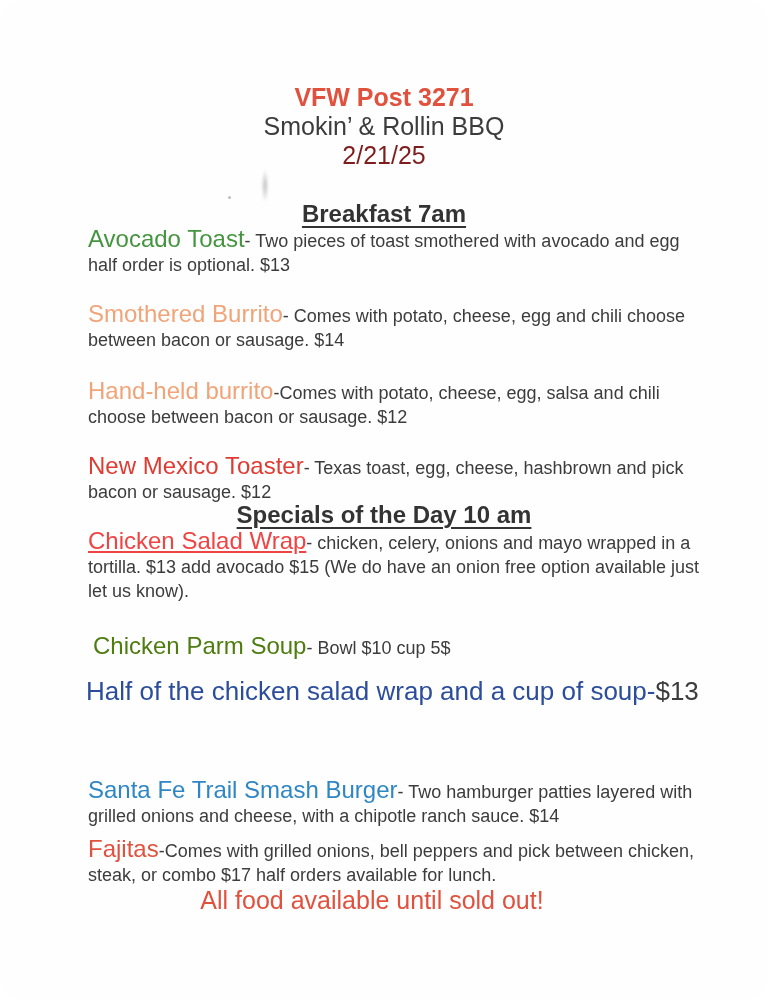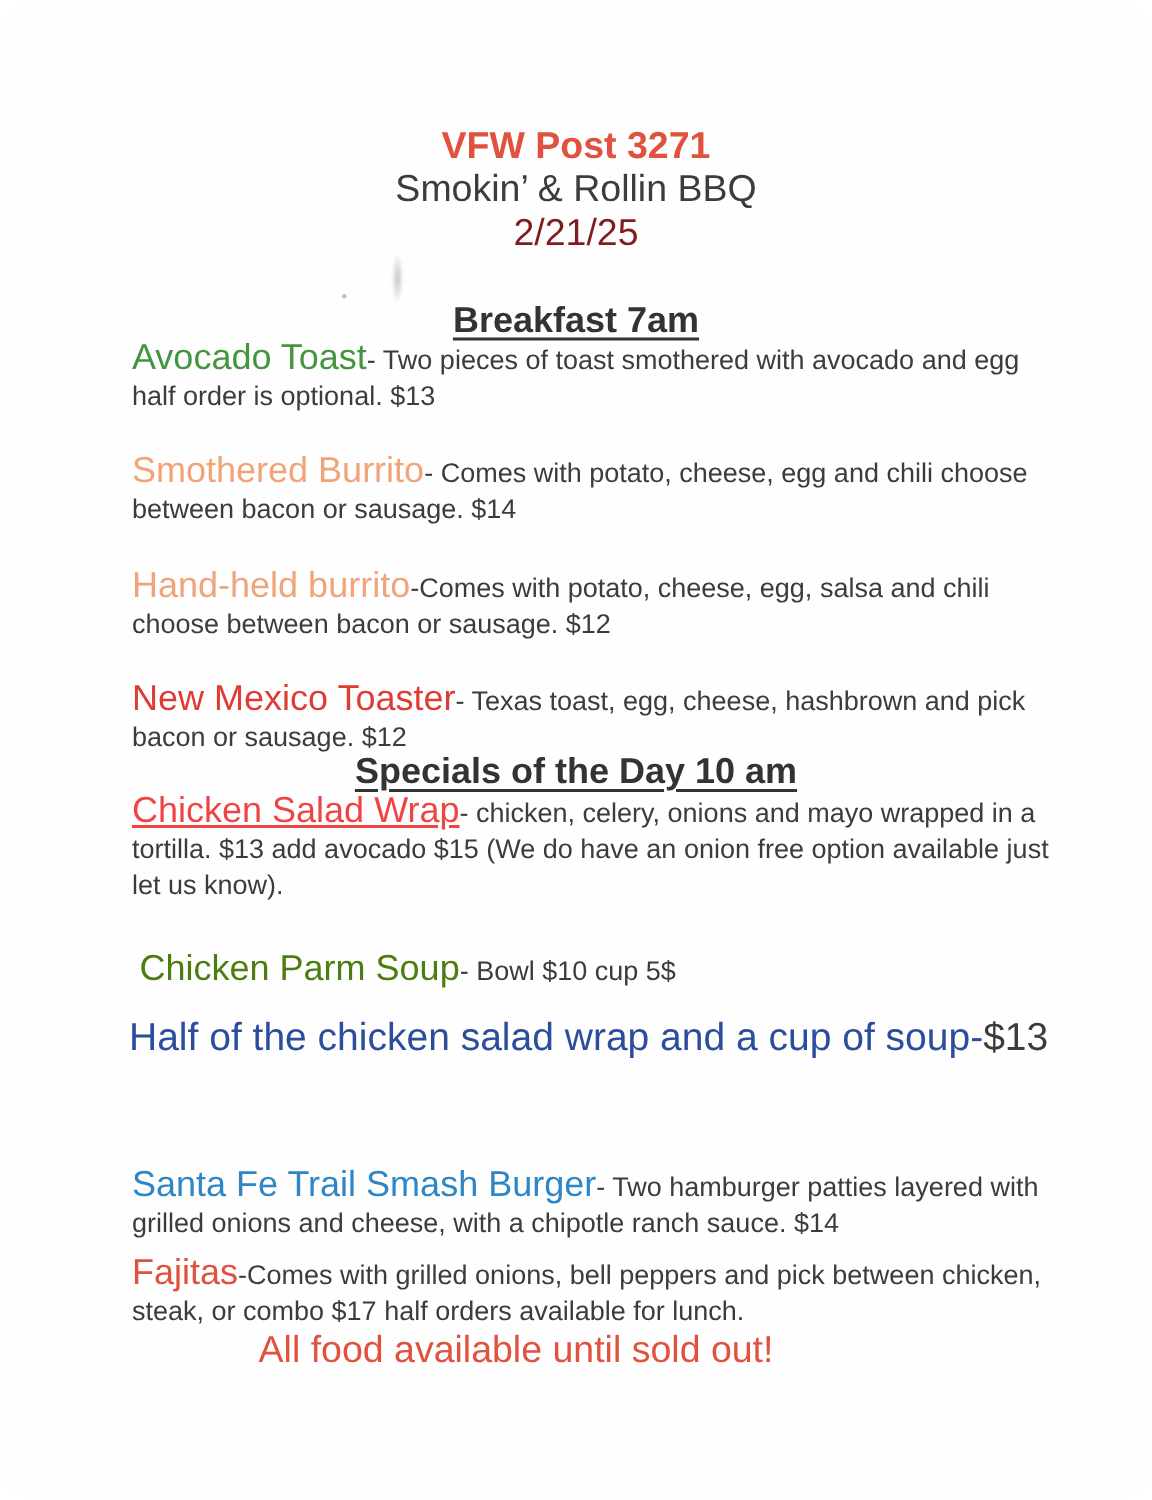--- a/index.html
+++ b/index.html
@@ -71,20 +71,21 @@
 
   .footer-note {
     position: absolute;
     top: 886px;
     left: 0;
     width: 688px;
     text-align: center;
     margin: 0;
     font-size: 25px;
     line-height: 1.15;
+    padding-left: 28px;
   }
 
   
   .scan-smudge {
     position: absolute;
     left: 260px;
     top: 168px;
     width: 10px;
     height: 44px;
     background: radial-gradient(ellipse 50% 50% at 50% 40%, rgba(120,120,120,0.45), rgba(160,160,160,0.18) 55%, rgba(255,255,255,0) 75%);

